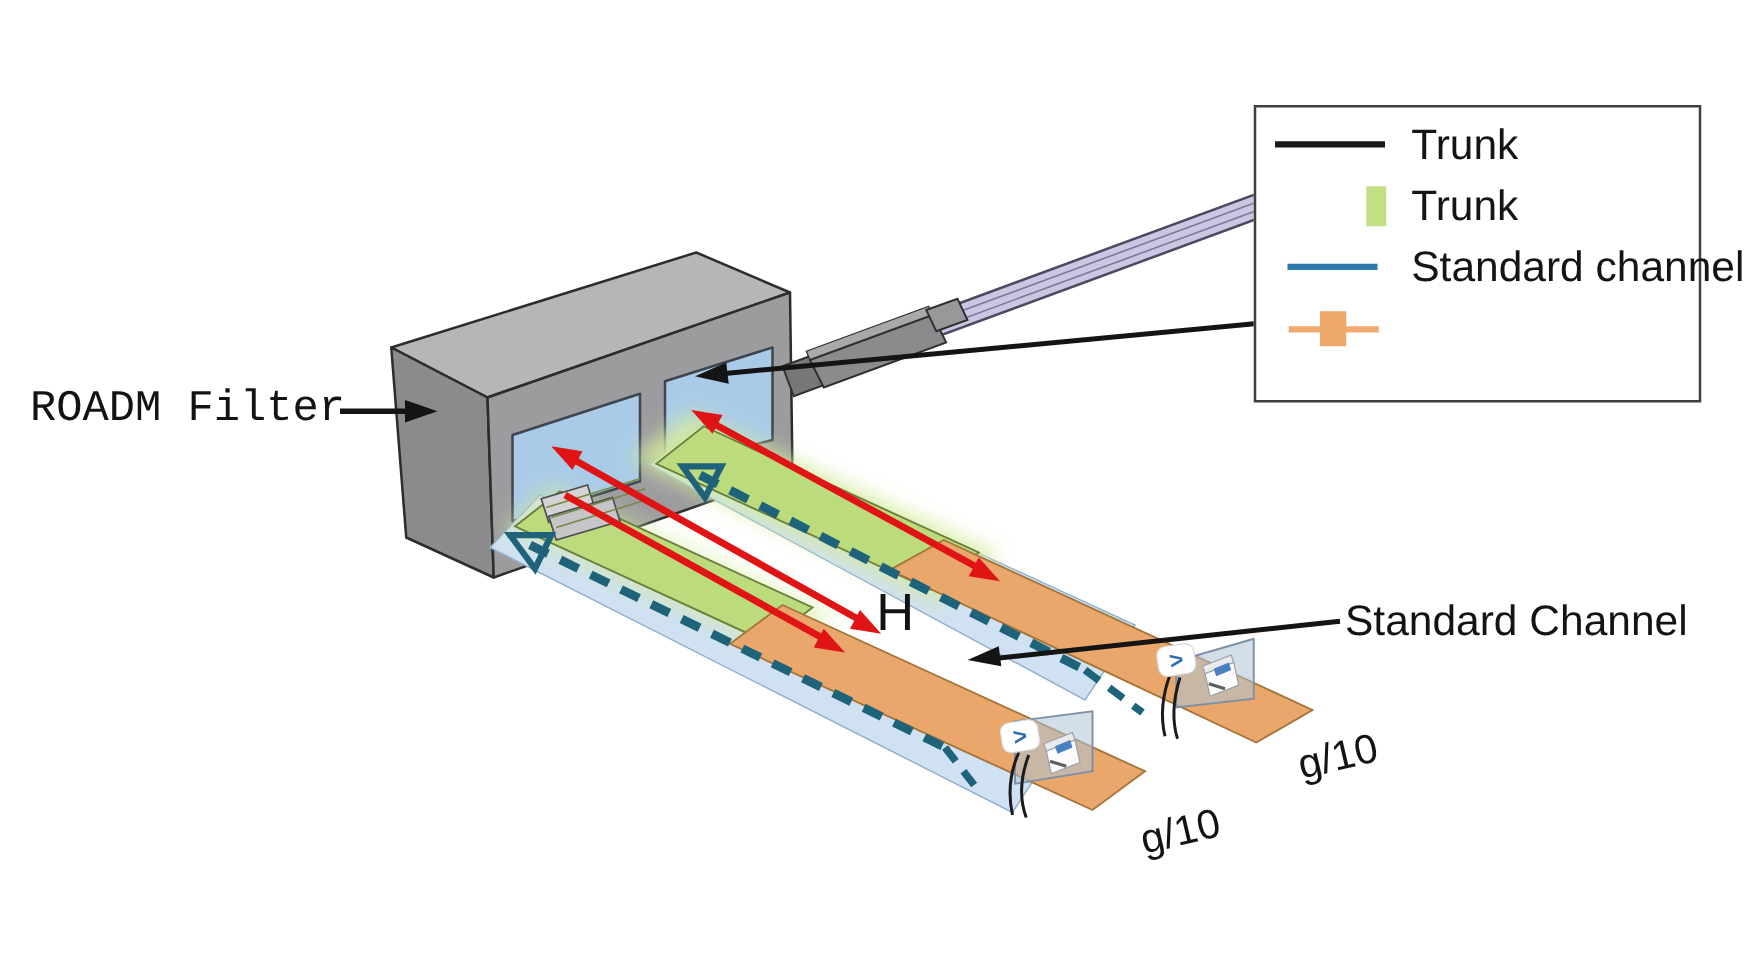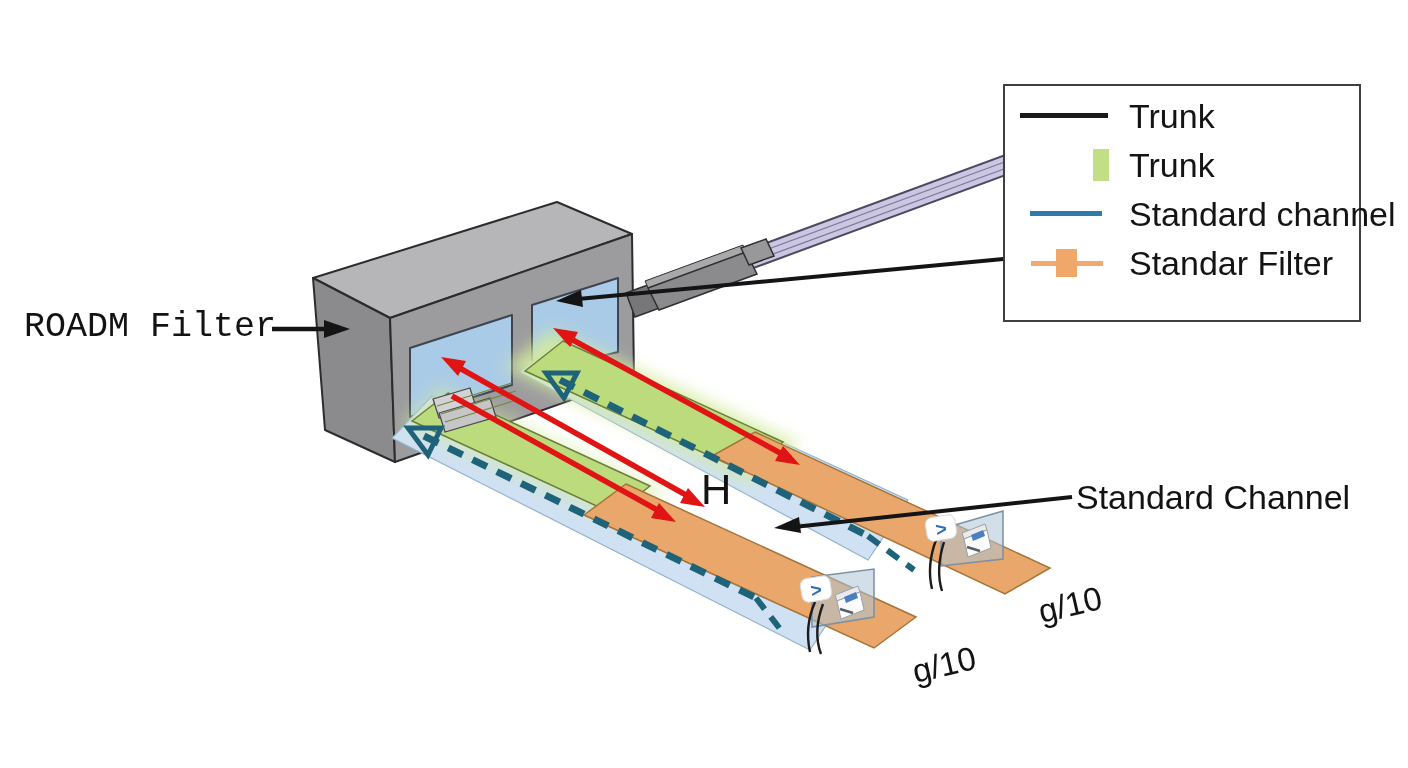--- a/index.html
+++ b/index.html
@@ -154,17 +154,16 @@
       </div>
       <div class="legend-label">Standard channel</div>
     </div>
     <div class="legend-row">
       <div class="swatch-zone">
         <div class="sw sw-orange-wrap">
           <div class="sw-orange-line"></div>
           <div class="sw-orange-square"></div>
         </div>
       </div>
-      <div class="legend-label">Standar Filter</div>
     </div>
   </div>
 
 </div>
 
 </body></html>

